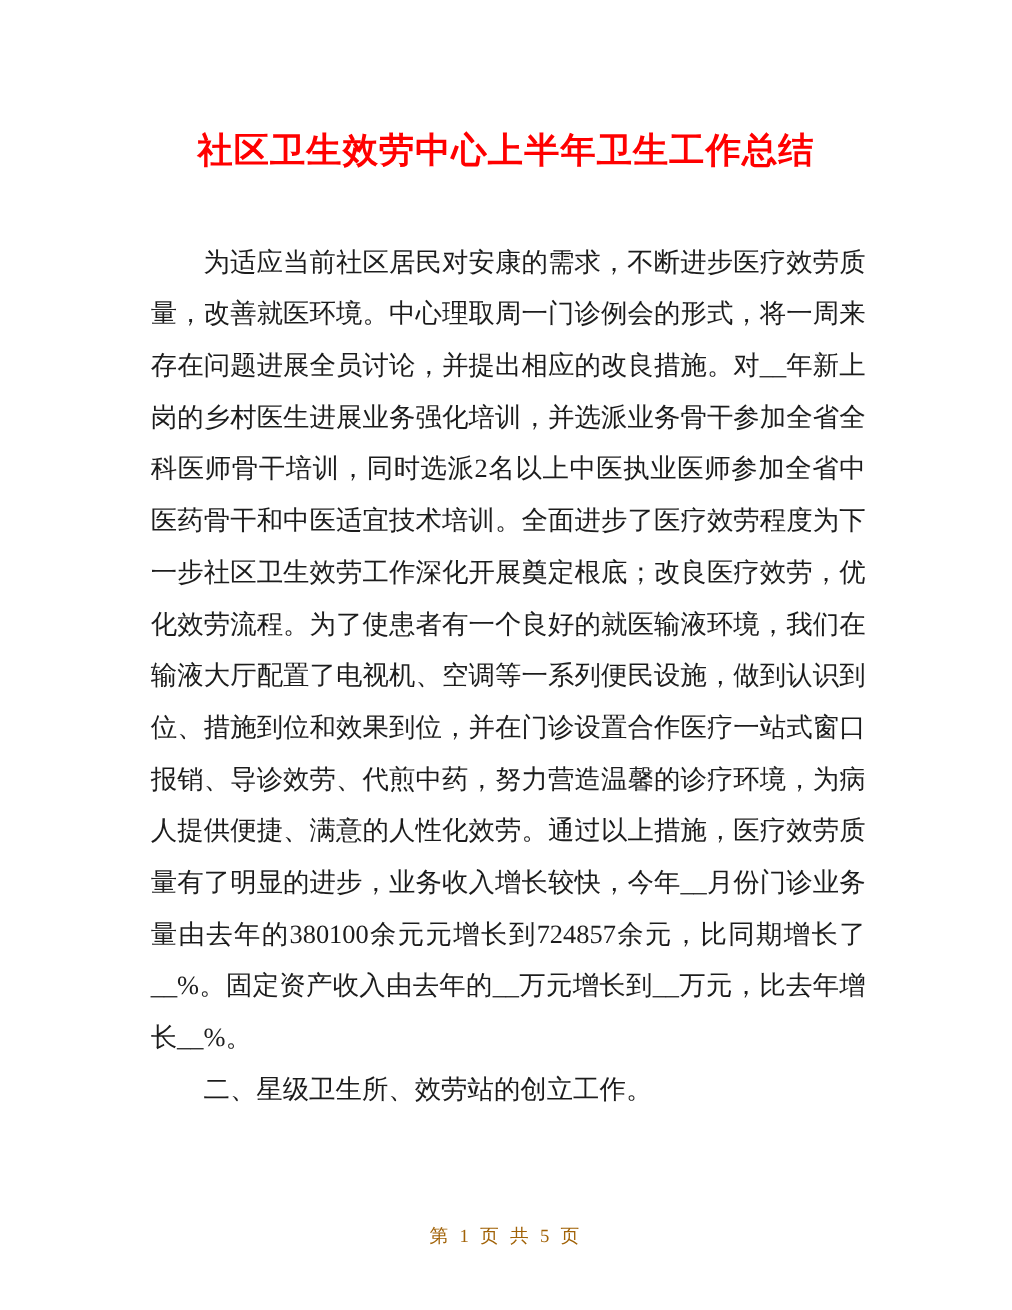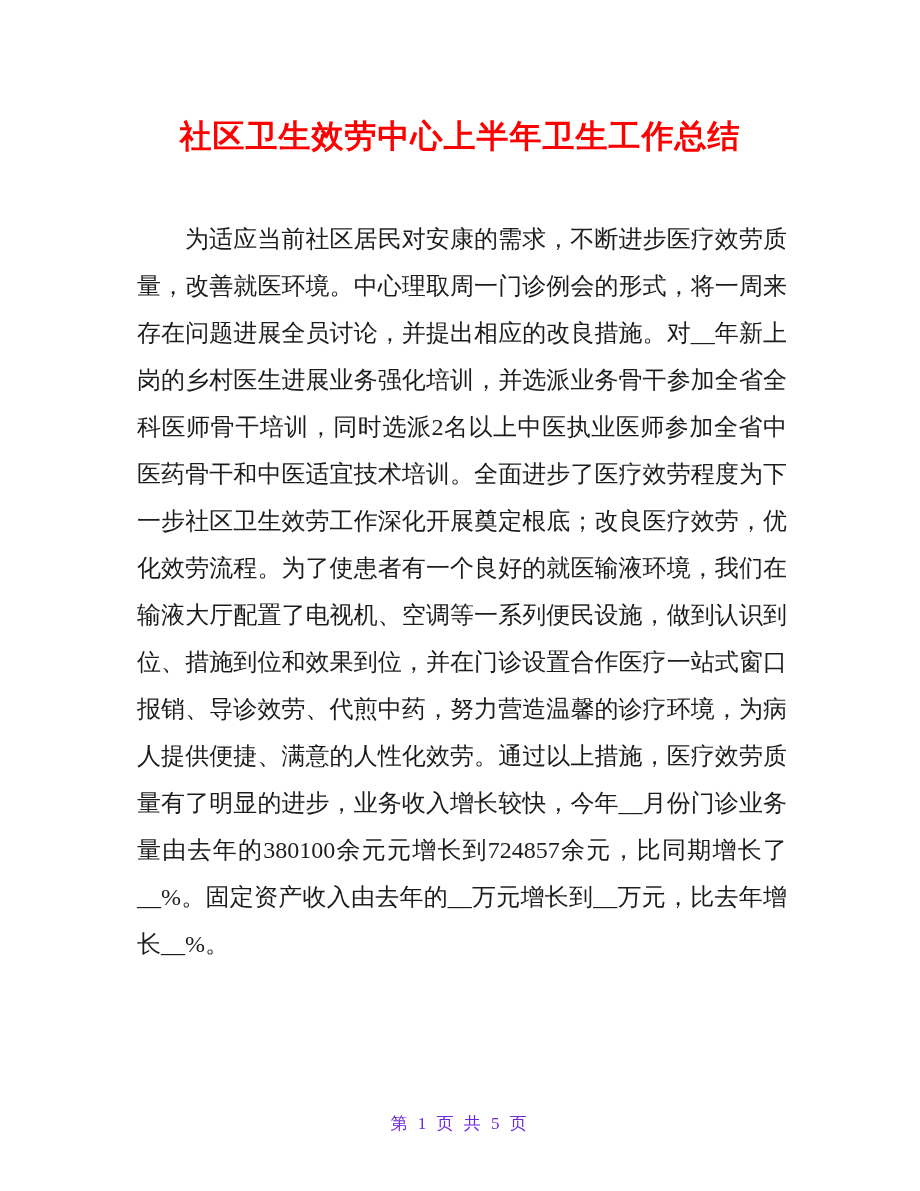--- a/index.html
+++ b/index.html
@@ -46,28 +46,29 @@
   }
   .doc-footer {
     position: absolute;
     top: 1112px;
     left: 0;
     right: 0;
     text-align: center;
     font-size: 17px;
     line-height: 24px;
     letter-spacing: 3px;
-    color: #6d28d9;
+    color: #a16207;
     font-family: "Liberation Serif", "DejaVu Serif", serif;
   }
 </style>
 </head>
 <body>
 
 <div class="page">
   <h1 class="doc-title">社区卫生效劳中心上半年卫生工作总结</h1>
 
   <div class="doc-body">
     <p>为适应当前社区居民对安康的需求，不断进步医疗效劳质量，改善就医环境。中心理取周一门诊例会的形式，将一周来存在问题进展全员讨论，并提出相应的改良措施。对__年新上岗的乡村医生进展业务强化培训，并选派业务骨干参加全省全科医师骨干培训，同时选派2名以上中医执业医师参加全省中医药骨干和中医适宜技术培训。全面进步了医疗效劳程度为下一步社区卫生效劳工作深化开展奠定根底；改良医疗效劳，优化效劳流程。为了使患者有一个良好的就医输液环境，我们在输液大厅配置了电视机、空调等一系列便民设施，做到认识到位、措施到位和效果到位，并在门诊设置合作医疗一站式窗口报销、导诊效劳、代煎中药，努力营造温馨的诊疗环境，为病人提供便捷、满意的人性化效劳。通过以上措施，医疗效劳质量有了明显的进步，业务收入增长较快，今年__月份门诊业务量由去年的380100余元元增长到724857余元，比同期增长了__%。固定资产收入由去年的__万元增长到__万元，比去年增长__%。</p>
+    <p>二、星级卫生所、效劳站的创立工作。</p>
   </div>
 
   <div class="doc-footer">第 1 页 共 5 页</div>
 </div>
 
 </body></html>

